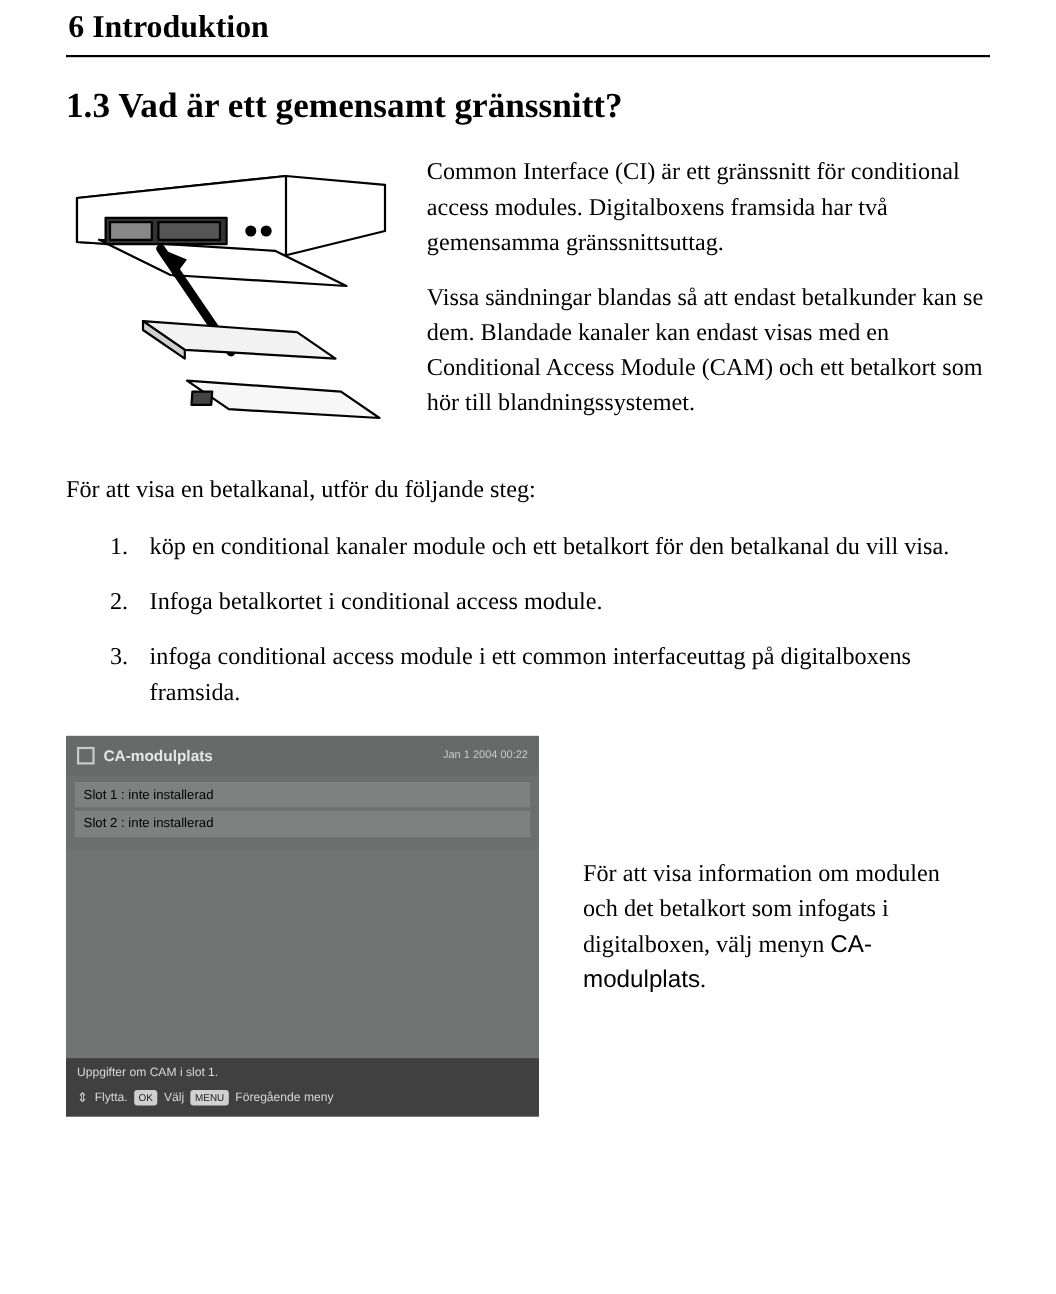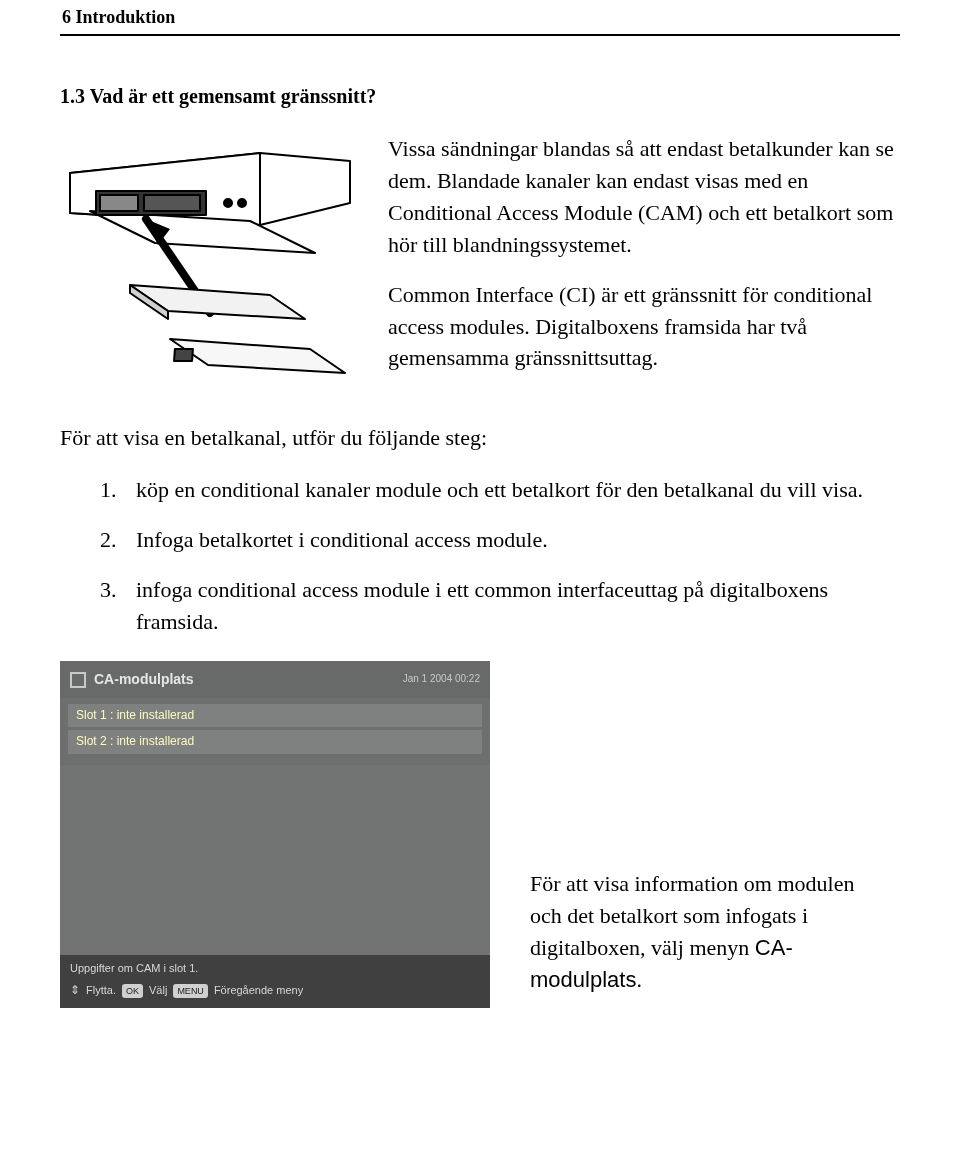--- a/index.html
+++ b/index.html
@@ -10,28 +10,28 @@
     color: #000;
     width: 960px;
     font-size: 22px;
     line-height: 1.45;
   }
   .page {
     padding: 0 60px 40px 60px;
   }
   .page-head {
     font-weight: bold;
-    font-size: 18px;
+    font-size: 29px;
     padding: 4px 0 4px 2px;
     border-bottom: 2px solid #000;
-    margin-bottom: 46px;
+    margin-bottom: 20px;
   }
   h2.section {
     font-weight: bold;
-    font-size: 20px;
+    font-size: 32px;
     margin: 0 0 22px 0;
   }
   .intro-row {
     display: flex;
     gap: 28px;
     margin-bottom: 20px;
   }
   .device-fig {
     width: 300px;
     flex: 0 0 300px;
@@ -56,21 +56,21 @@
   }
   ol.steps li::before {
     content: counter(step) ".";
     position: absolute;
     left: 0;
     top: 0;
   }
   .info-row {
     display: flex;
     gap: 28px;
-    align-items: flex-end;
+    align-items: center;
   }
   .ui-shot {
     width: 430px;
     flex: 0 0 430px;
   }
   .info-text { flex: 1; }
   .info-text p { margin: 12px; }
   .sans { font-family: Arial, Helvetica, sans-serif; }
 
   
@@ -108,21 +108,21 @@
   }
   .ui-slots {
     padding: 6px 8px 8px 8px;
     background: #6d6f6e;
   }
   .ui-slot {
     background: #7f8180;
     margin-bottom: 3px;
     padding: 3px 8px;
     font-size: 12px;
-    color: #fef9c3;
+    color: #000000;
   }
   .ui-body {
     height: 190px;
     background: #727473;
   }
   .ui-footer {
     background: #404040;
     padding: 6px 10px 8px 10px;
     font-size: 11px;
     color: #d7d7d7;
@@ -185,22 +185,22 @@
           <path d="M70 152 L210 162 L245 186 L108 178 Z" fill="#f2f2f2"></path>
           <path d="M70 152 L108 178 L108 186 L70 160 Z" fill="#d0d0d0"></path>
 
           <path d="M110 206 L250 216 L285 240 L148 232 Z" fill="#f7f7f7"></path>
           <rect x="130" y="216" width="18" height="12" fill="#444" transform="skewX(-4)"></rect>
         </g>
       </svg>
     </div>
 
     <div class="intro-text">
+      <p>Common Interface (CI) är ett gränssnitt för conditional access modules. Digitalboxens framsida har två gemensamma gränssnittsuttag.</p>
       <p>Vissa sändningar blandas så att endast betalkunder kan se dem. Blandade kanaler kan endast visas med en Conditional Access Module (CAM) och ett betalkort som hör till blandningssystemet.</p>
-      <p>Common Interface (CI) är ett gränssnitt för conditional access modules. Digitalboxens framsida har två gemensamma gränssnittsuttag.</p>
     </div>
   </div>
 
   <p class="steps-lead">För att visa en betalkanal, utför du följande steg:</p>
 
   <ol class="steps">
     <li>köp en conditional kanaler module och ett betalkort för den betalkanal du vill visa.</li>
     <li>Infoga betalkortet i conditional access module.</li>
     <li>infoga conditional access module i ett common interfaceuttag på digitalboxens framsida.</li>
   </ol>

